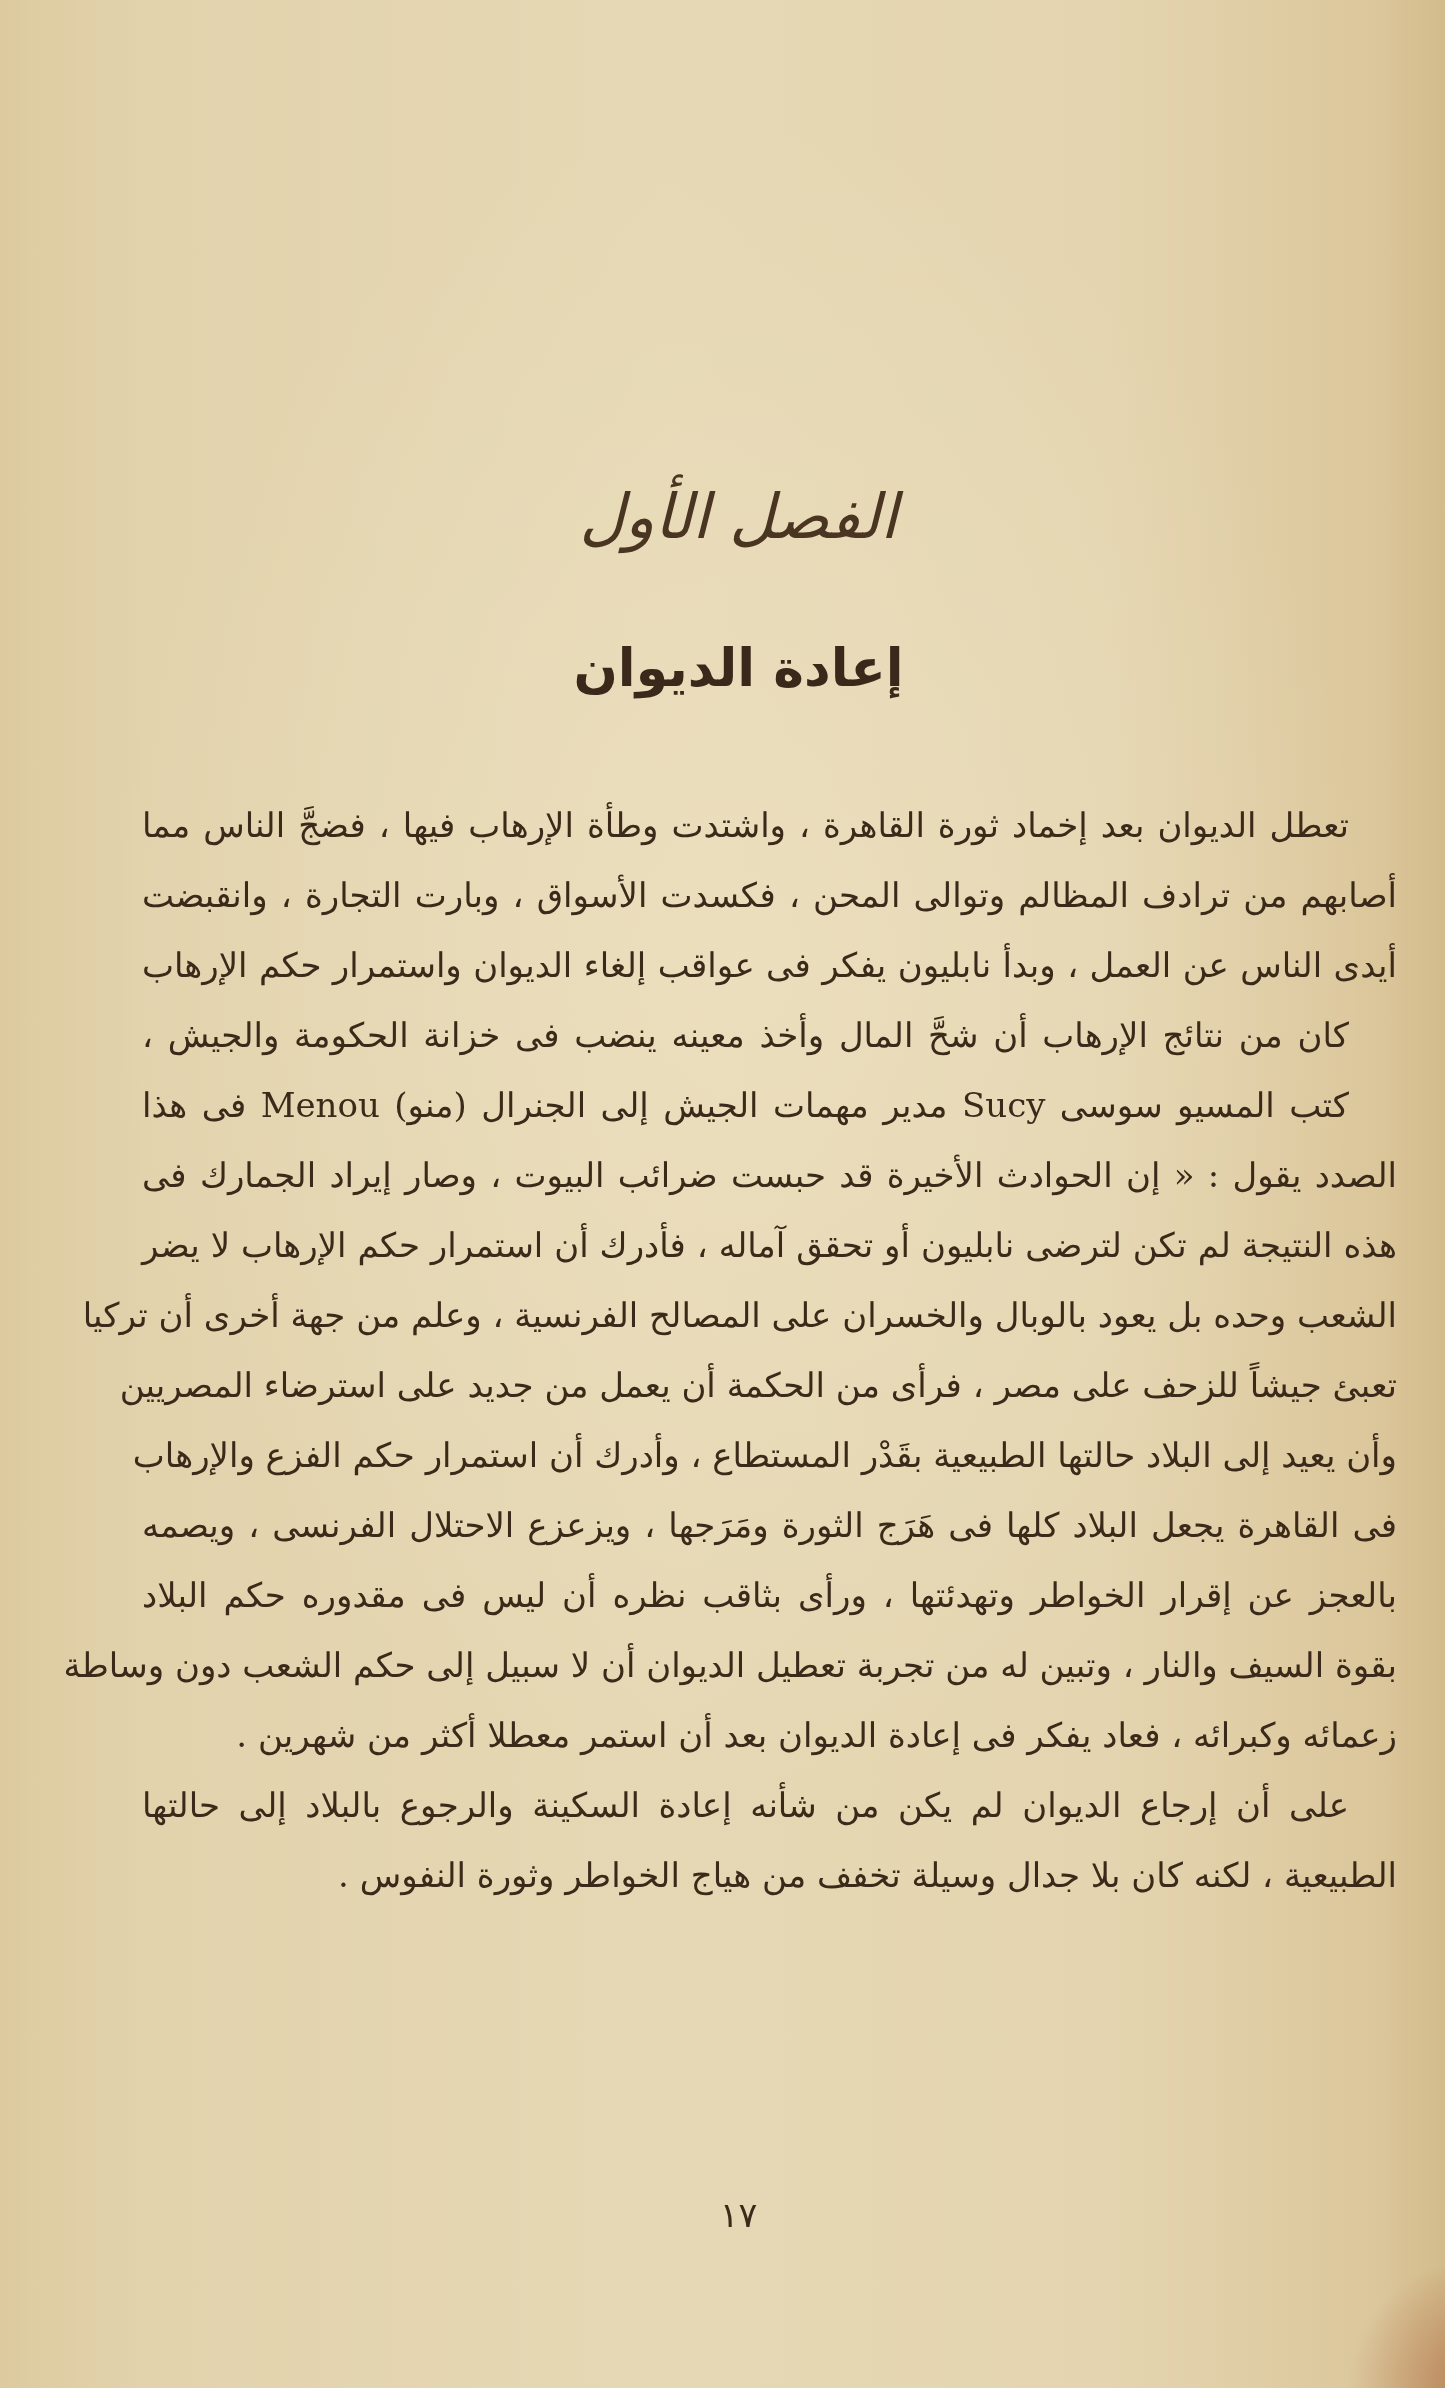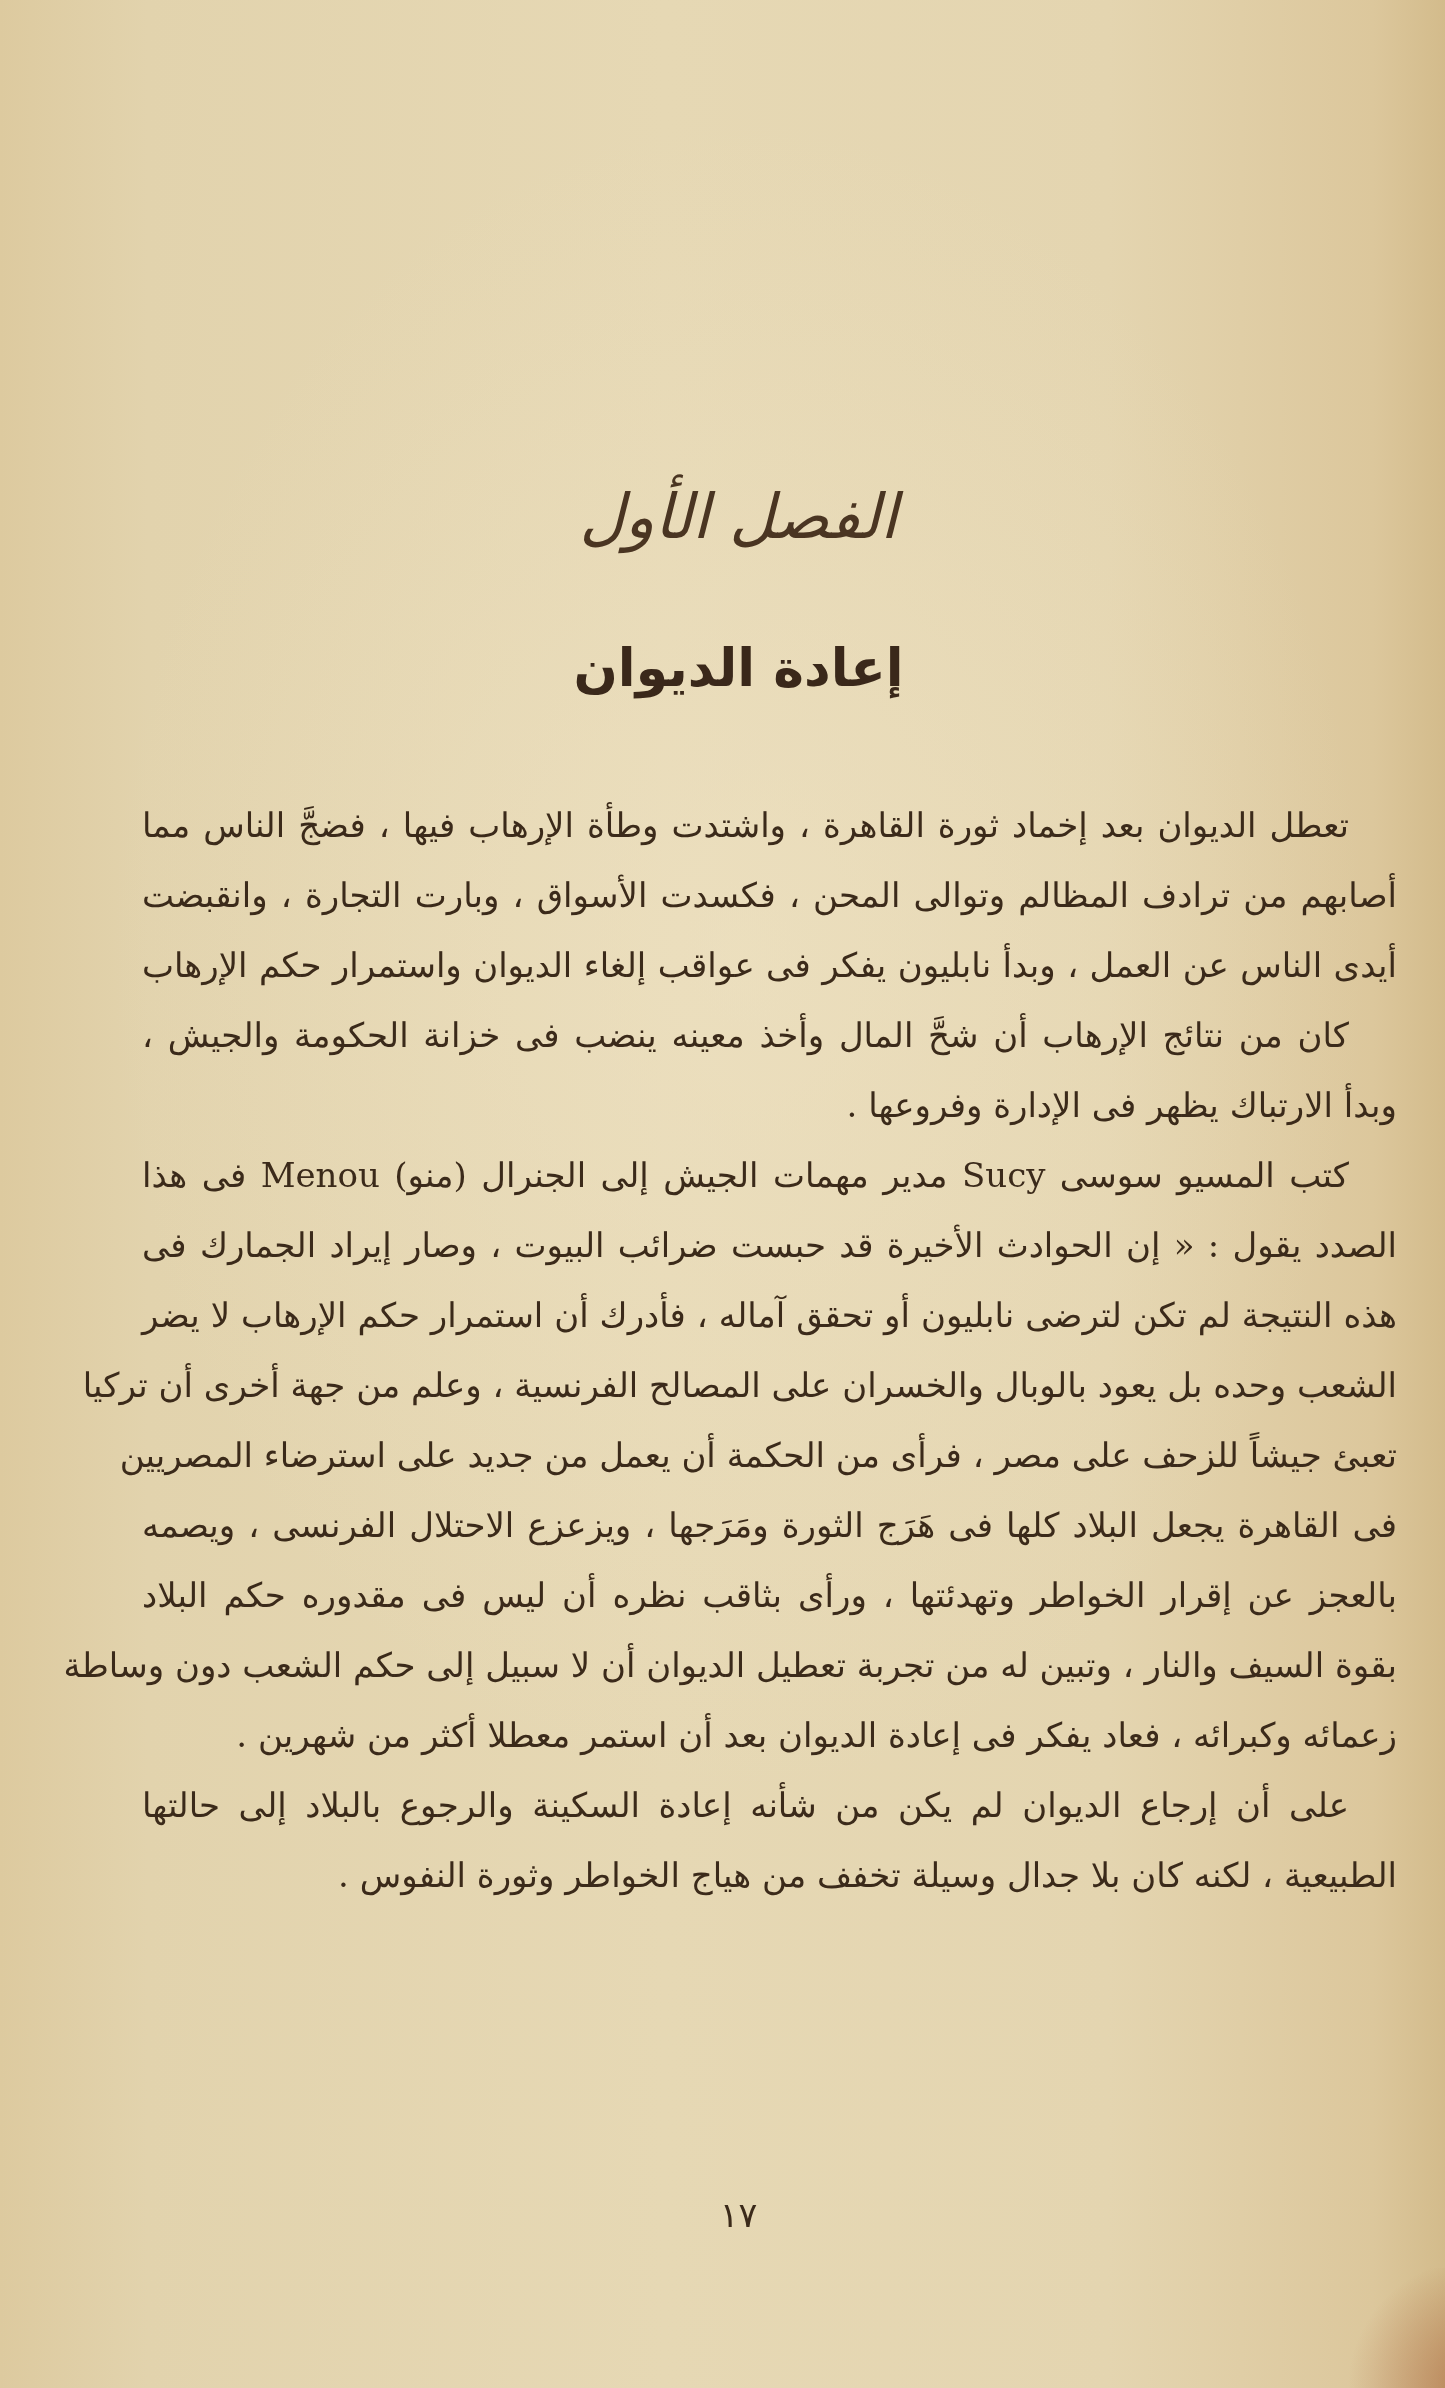--- a/index.html
+++ b/index.html
@@ -94,27 +94,27 @@
 
   <h1 class="chapter-title" style="margin:0;">إعادة الديوان</h1>
 
   <div class="body-text">
 
     <span class="line indent">تعطل الديوان بعد إخماد ثورة القاهرة ، واشتدت وطأة الإرهاب فيها ، فضجَّ الناس مما</span>
     <span class="line">أصابهم من ترادف المظالم وتوالى المحن ، فكسدت الأسواق ، وبارت التجارة ، وانقبضت</span>
     <span class="line">أيدى الناس عن العمل ، وبدأ نابليون يفكر فى عواقب إلغاء الديوان واستمرار حكم الإرهاب</span>
 
     <span class="line indent">كان من نتائج الإرهاب أن شحَّ المال وأخذ معينه ينضب فى خزانة الحكومة والجيش ،</span>
-    <span class="line last">وبدأ الارتباك يظهر فى الإدارة وفروعها .</span>
 
     <span class="line indent">كتب المسيو سوسى Sucy مدير مهمات الجيش إلى الجنرال (منو) Menou فى هذا</span>
     <span class="line">الصدد يقول : « إن الحوادث الأخيرة قد حبست ضرائب البيوت ، وصار إيراد الجمارك فى</span>
     <span class="line">هذه النتيجة لم تكن لترضى نابليون أو تحقق آماله ، فأدرك أن استمرار حكم الإرهاب لا يضر</span>
     <span class="line">الشعب وحده بل يعود بالوبال والخسران على المصالح الفرنسية ، وعلم من جهة أخرى أن تركيا</span>
     <span class="line">تعبئ جيشاً للزحف على مصر ، فرأى من الحكمة أن يعمل من جديد على استرضاء المصريين</span>
+    <span class="line">وأن يعيد إلى البلاد حالتها الطبيعية بقَدْر المستطاع ، وأدرك أن استمرار حكم الفزع والإرهاب</span>
     <span class="line">فى القاهرة يجعل البلاد كلها فى هَرَج الثورة ومَرَجها ، ويزعزع الاحتلال الفرنسى ، ويصمه</span>
     <span class="line">بالعجز عن إقرار الخواطر وتهدئتها ، ورأى بثاقب نظره أن ليس فى مقدوره حكم البلاد</span>
     <span class="line">بقوة السيف والنار ، وتبين له من تجربة تعطيل الديوان أن لا سبيل إلى حكم الشعب دون وساطة</span>
     <span class="line last">زعمائه وكبرائه ، فعاد يفكر فى إعادة الديوان بعد أن استمر معطلا أكثر من شهرين .</span>
 
     <span class="line indent">على أن إرجاع الديوان لم يكن من شأنه إعادة السكينة والرجوع بالبلاد إلى حالتها</span>
     <span class="line last">الطبيعية ، لكنه كان بلا جدال وسيلة تخفف من هياج الخواطر وثورة النفوس .</span>
   </div>
 
   <div class="page-number">١٧</div>

